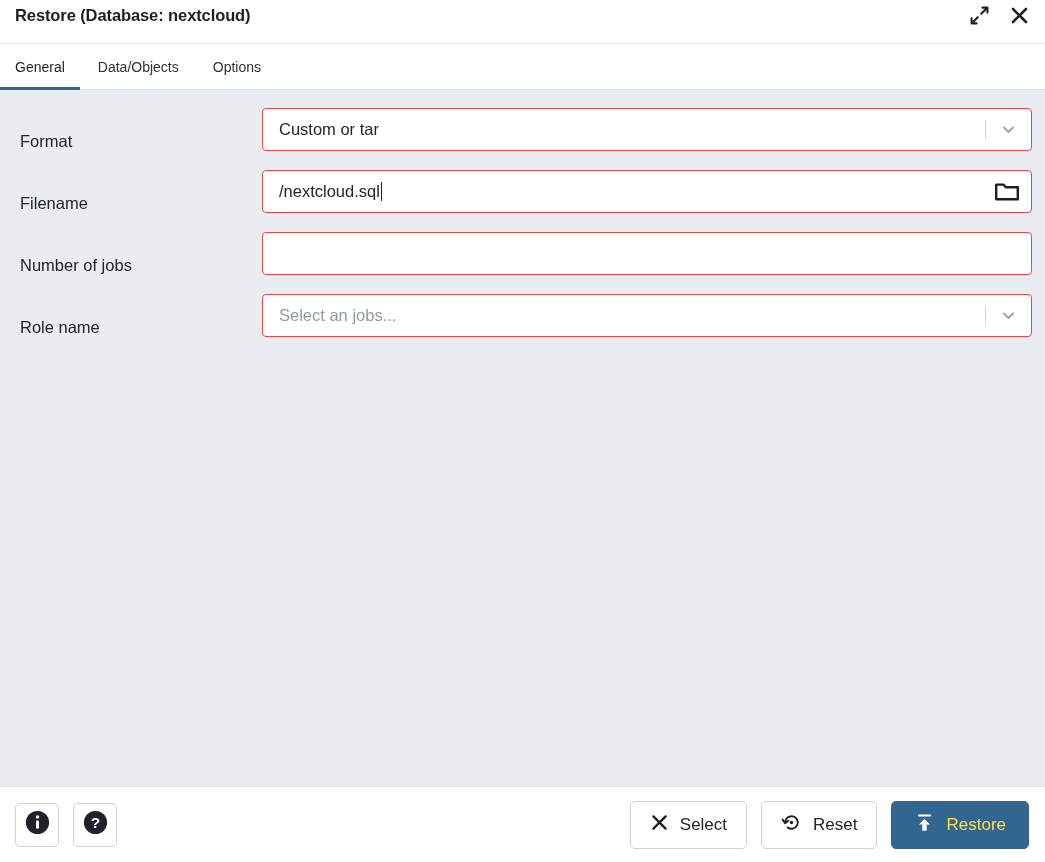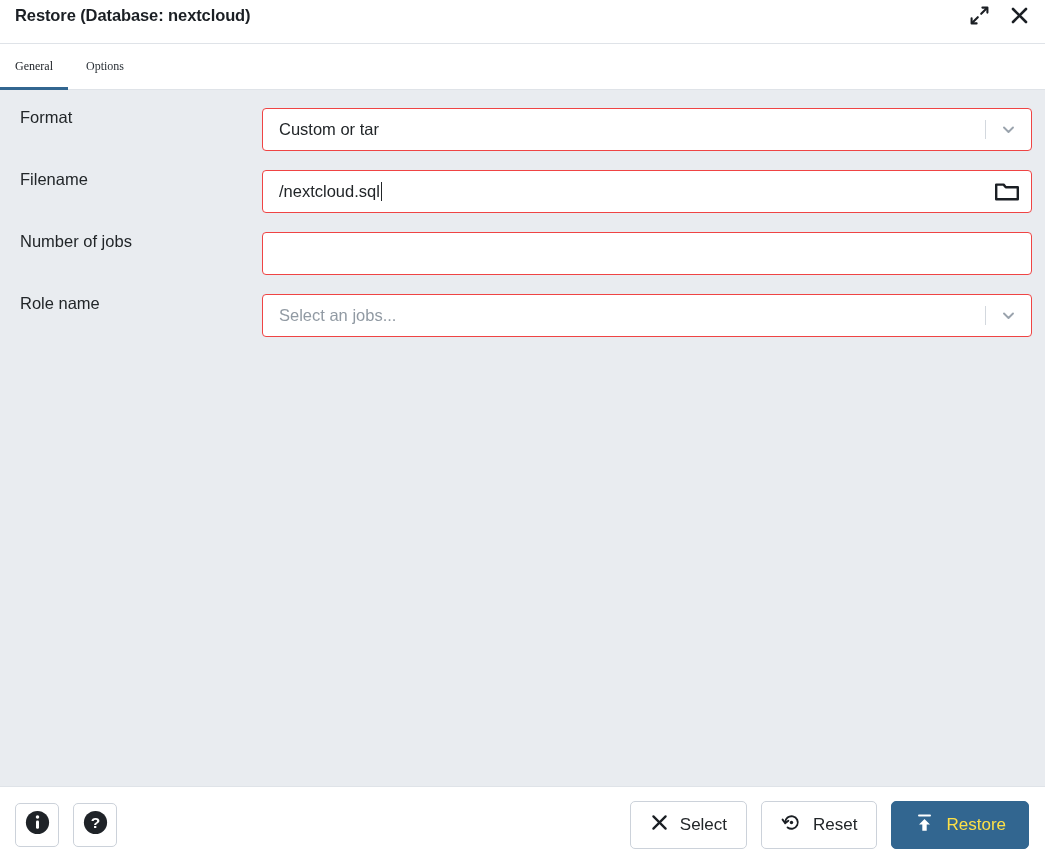--- a/index.html
+++ b/index.html
@@ -58,26 +58,25 @@
     background: #ffffff;
     border-bottom: 1px solid #dfe3e8;
     display: flex;
     align-items: stretch;
     position: relative;
   }
   .tab {
     display: flex;
     align-items: center;
     padding: 0 17px;
-    font-size: 12px;
+    font-size: 14px;
     color: #2b3137;
     cursor: pointer;
     position: relative;
     white-space: nowrap;
-    font-family: Liberation Serif, serif;
   }
   .tab:first-child { padding-left: 15px; padding-right: 16px; }
   .tab.active { color: #1b1f24; }
   .tab.active::after {
     content: "";
     position: absolute;
     left: -15px;
     right: 0;
     bottom: -1px;
     height: 3px;
@@ -87,21 +86,21 @@
 
   
   .body {
     flex: 1 1 auto;
     background: #e9ecf0;
     padding: 18px 13px 0 13px;
     overflow: hidden;
   }
   .form-row {
     display: flex;
-    align-items: flex-start;
+    align-items: flex-end;
     margin-bottom: 19px;
     height: 43px;
   }
   .form-label {
     width: 249px;
     flex: 0 0 249px;
     font-size: 16.5px;
     color: #222629;
     padding-left: 7px;
   }
@@ -231,20 +230,23 @@
         </svg>
       </div>
     </div>
   </div>
 
   <div class="tabbar">
     <div class="tab active">
       <span>General</span>
     </div>
     <div class="tab">
+      <span>Data/Objects</span>
+    </div>
+    <div class="tab">
       <span>Options</span>
     </div>
   </div>
 
   <div class="body">
 
     <div class="form-row">
       <div class="form-label">Format</div>
       <div class="control select">
         <span class="value">Custom or tar</span>

